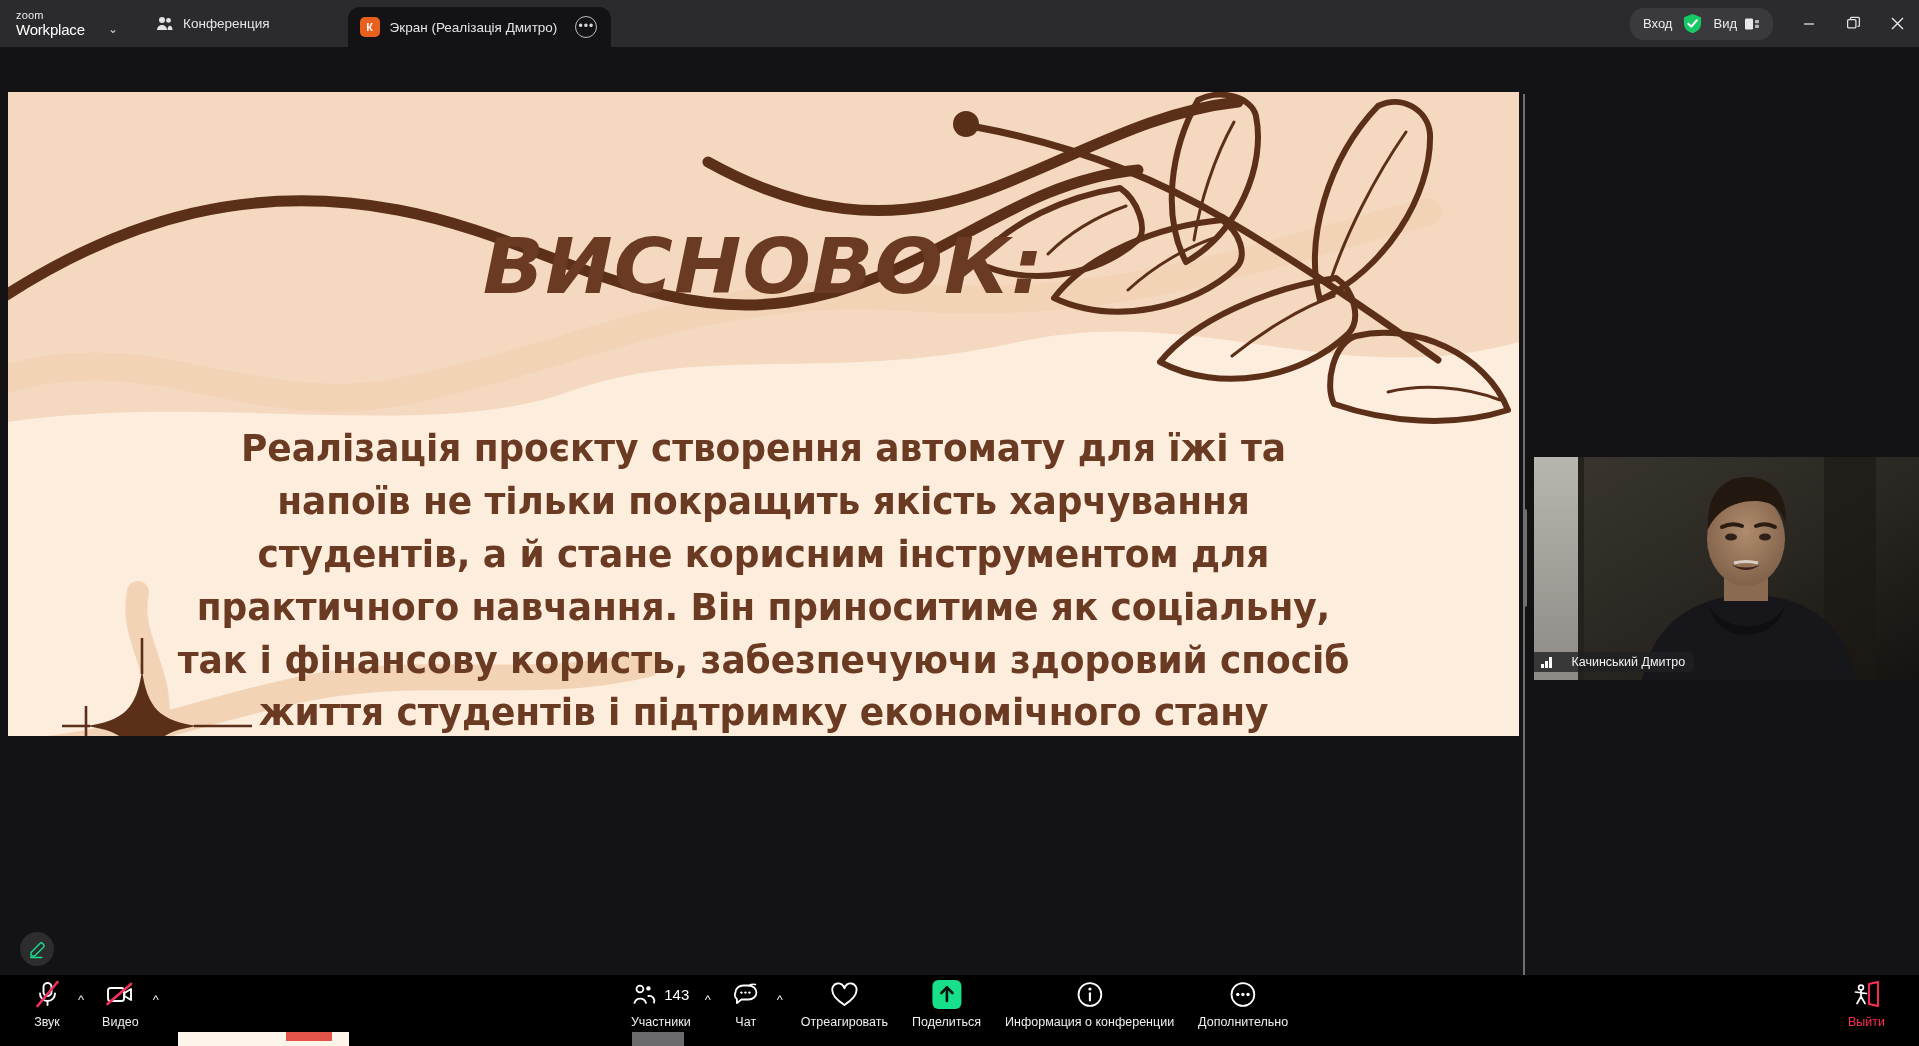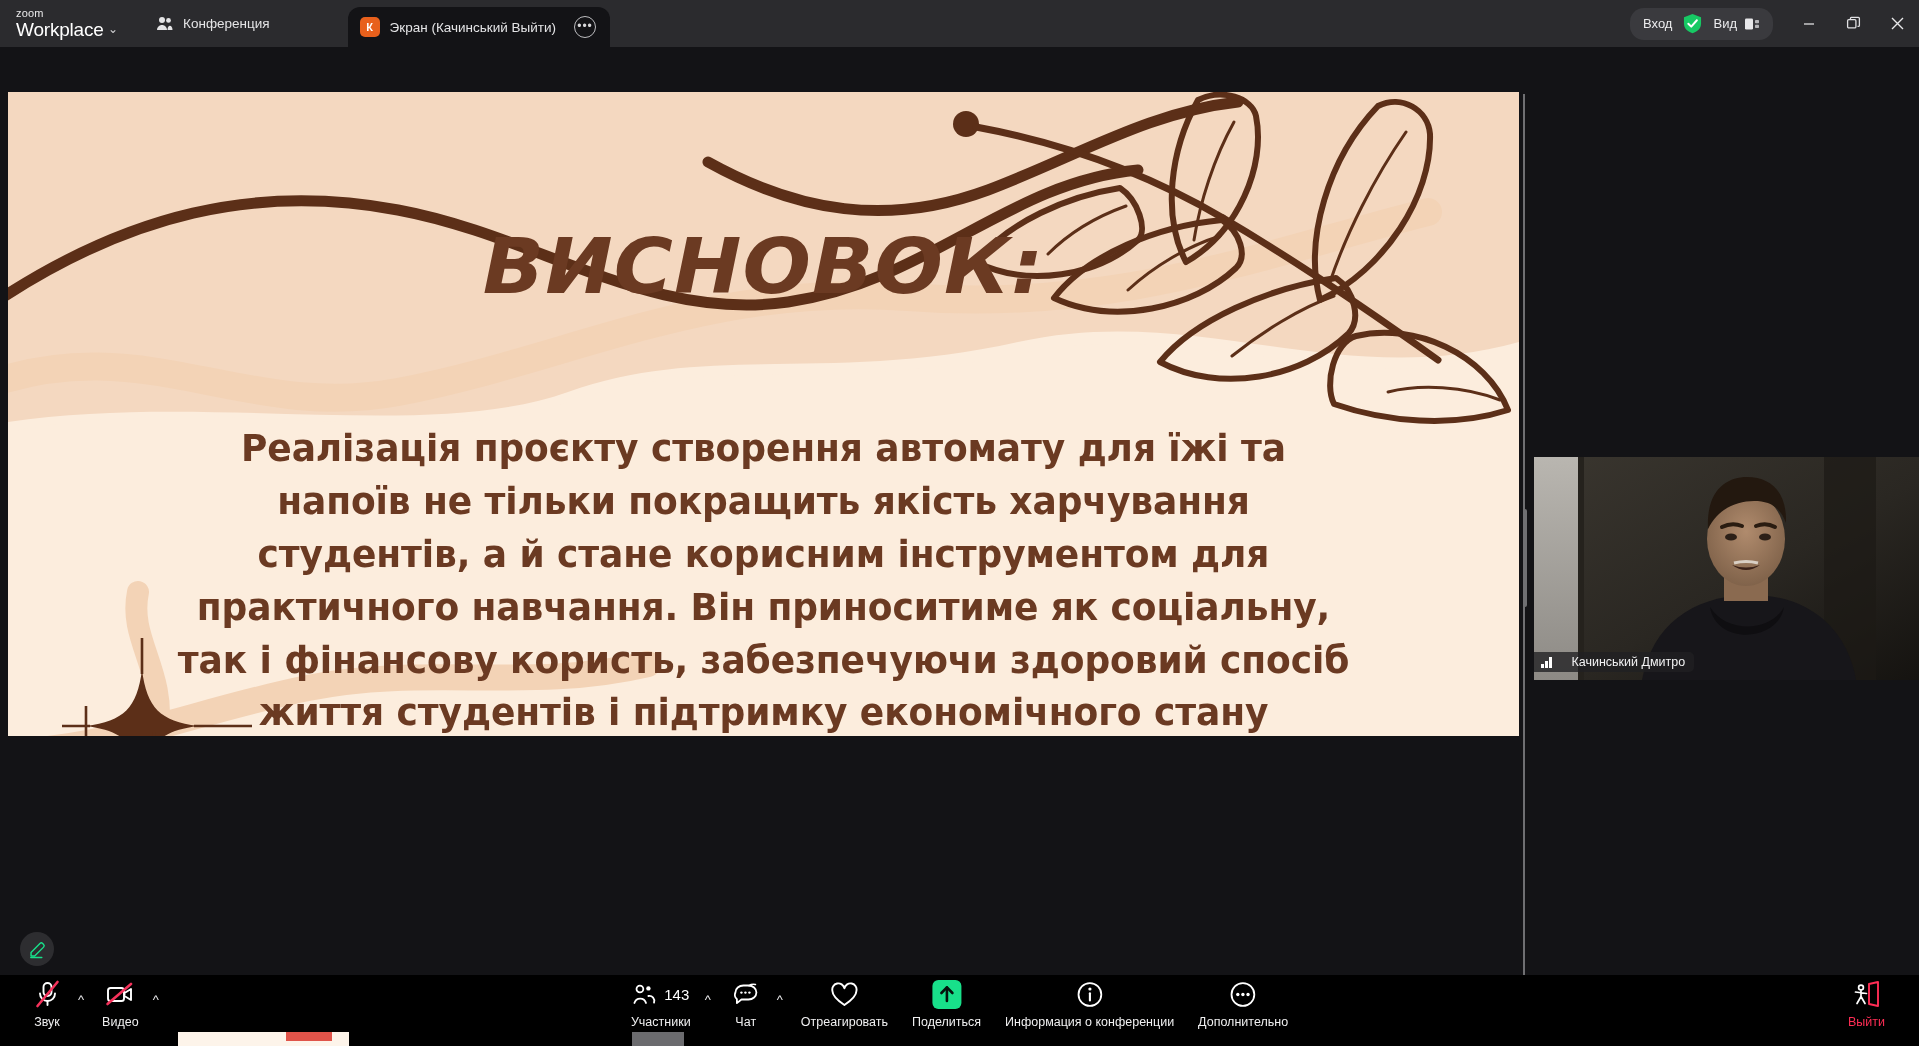--- a/index.html
+++ b/index.html
@@ -12,21 +12,21 @@
   .app { position: relative; width: 1919px; height: 1046px; background: #404040; }
 
   
   .titlebar {
     position: absolute; left: 0; top: 0; width: 1919px; height: 47px;
     background: #2b2b2e; display: flex; align-items: center;
   }
   .brand { display: flex; align-items: flex-start; padding-left: 16px; width: 98px; }
   .brand-txt { line-height: 1.0; }
   .brand-zoom { color: #e9e9ea; font-size: 11px; letter-spacing: .2px; }
-  .brand-wp { color: #ffffff; font-size: 19px; font-weight: 400; letter-spacing: -.2px; margin-top: 1px; }
+  .brand-wp { color: #ffffff; font-size: 15px; font-weight: 400; letter-spacing: -.2px; margin-top: 1px; }
   .brand-caret { margin-left: 10px; margin-top: 10px; color: #d0d0d2; font-size: 12px; }
 
   .tab {
     display: flex; align-items: center; gap: 9px; height: 47px; padding: 13px 16px;
     color: #e4e4e6; font-size: 13.5px; cursor: default;
   }
   .tab.conf { margin-left: 22px; }
   .tab.active {
     background: #131316; border-radius: 12px 12px 0 0;
     height: 40px; margin-top: 7px; padding: 0 14px 0 12px; gap: 10px;
@@ -137,21 +137,21 @@
         <circle cx="6" cy="4" r="3" fill="#e4e4e6"></circle>
         <circle cx="12.5" cy="4.4" r="2.4" fill="#e4e4e6"></circle>
         <path d="M1 14c0-2.8 2.3-5 5-5s5 2.2 5 5z" fill="#e4e4e6"></path>
         <path d="M11.5 14c0-2.2 1-4.2 2.4-4.2 1.5 0 2.6 1.9 2.6 4.2z" fill="#e4e4e6"></path>
       </svg>
       <span>Конференция</span>
     </div>
 
     <div class="tab active" style="margin-left:62px;">
       <span class="tab-badge">К</span>
-      <span>Экран (Качинський Выйти)</span>
+      <span>Экран (Реалізація Дмитро)</span>
       <span class="tab-more">
           <span>•••</span>
         </span>
     </div>
 
     <div class="tb-right">
       <div class="pill">
         <div class="pill-item">
           <span>Вход</span>
         </div>

